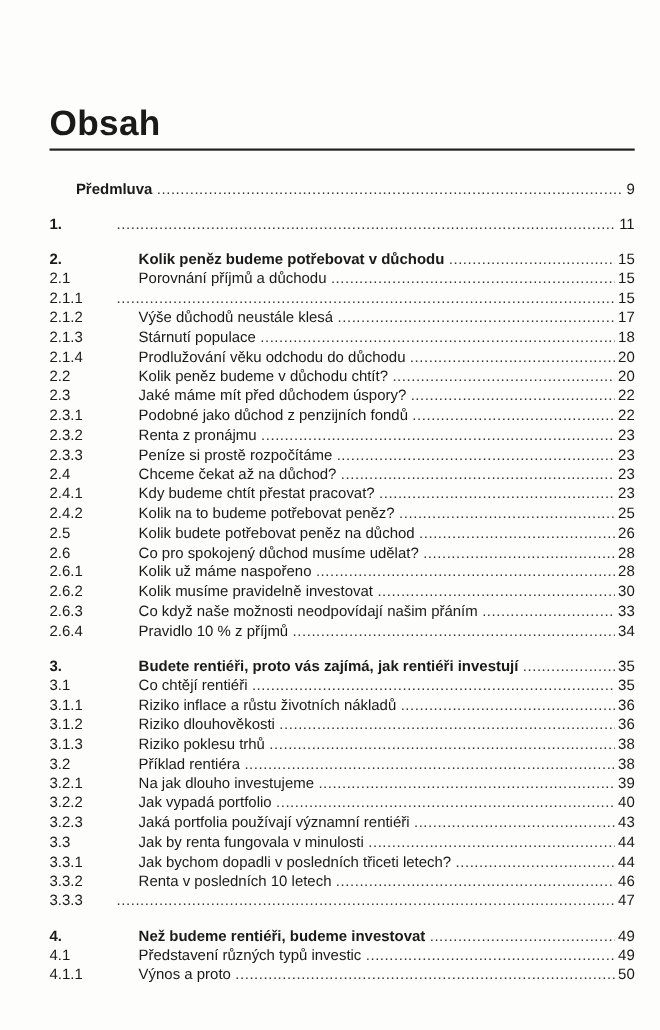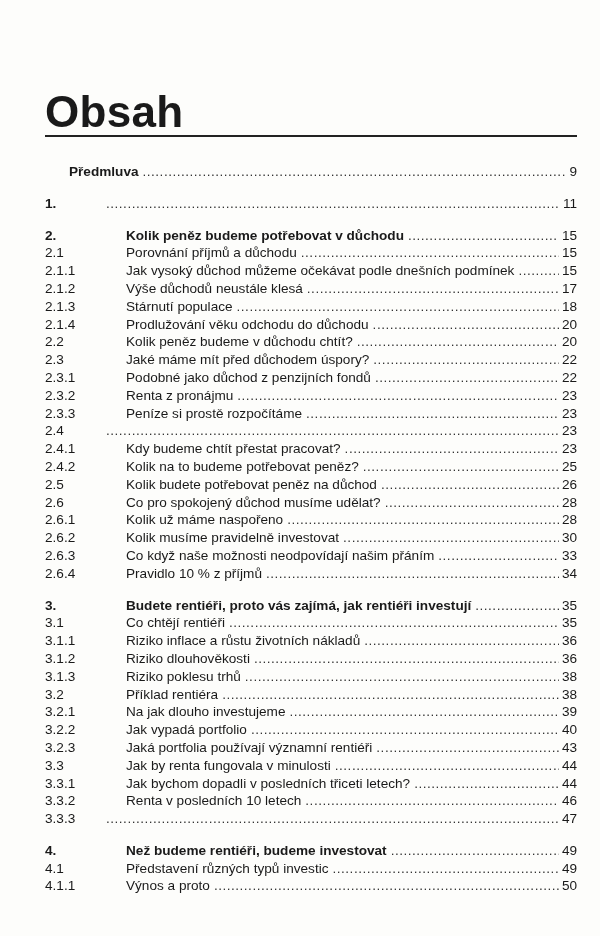--- a/index.html
+++ b/index.html
@@ -5,21 +5,21 @@
   html, body { margin: 0; padding: 0; }
   body {
     width: 600px; height: 936px; overflow: hidden;
     background: #fdfdfb;
     font-family: "Liberation Sans", sans-serif;
     color: #1a1a1a;
     position: relative;
   }
   .page { position: absolute; left: 45px; top: 92px; width: 532px; }
   .title {
-    font-size: 44px; font-weight: bold; margin: 0; line-height: 40px;
+    font-size: 32px; font-weight: bold; margin: 0; line-height: 40px;
     letter-spacing: 0.3px;
   }
   .rule { height: 2px; background: #222; margin-top: 3px; }
   .toc { margin-top: 26px; }
   .row {
     display: flex; align-items: baseline;
     font-size: 13.6px; line-height: 17.8px; height: 17.8px;
     white-space: nowrap;
   }
   .row.bold { font-weight: bold; }
@@ -61,21 +61,20 @@
         <span class="pg">15</span>
       </div>
       <div class="row">
         <span class="num">2.1</span>
         <span class="txt">Porovnání příjmů a důchodu</span>
         <span class="dots"></span>
         <span class="pg">15</span>
       </div>
       <div class="row">
         <span class="num">2.1.1</span>
-        <span class="txt">Jak vysoký důchod můžeme očekávat podle dnešních podmínek</span>
         <span class="dots"></span>
         <span class="pg">15</span>
       </div>
       <div class="row">
         <span class="num">2.1.2</span>
         <span class="txt">Výše důchodů neustále klesá</span>
         <span class="dots"></span>
         <span class="pg">17</span>
       </div>
       <div class="row">
@@ -115,20 +114,21 @@
         <span class="pg">23</span>
       </div>
       <div class="row">
         <span class="num">2.3.3</span>
         <span class="txt">Peníze si prostě rozpočítáme</span>
         <span class="dots"></span>
         <span class="pg">23</span>
       </div>
       <div class="row">
         <span class="num">2.4</span>
+        <span class="txt">Chceme čekat až na důchod?</span>
         <span class="dots"></span>
         <span class="pg">23</span>
       </div>
       <div class="row">
         <span class="num">2.4.1</span>
         <span class="txt">Kdy budeme chtít přestat pracovat?</span>
         <span class="dots"></span>
         <span class="pg">23</span>
       </div>
       <div class="row">

